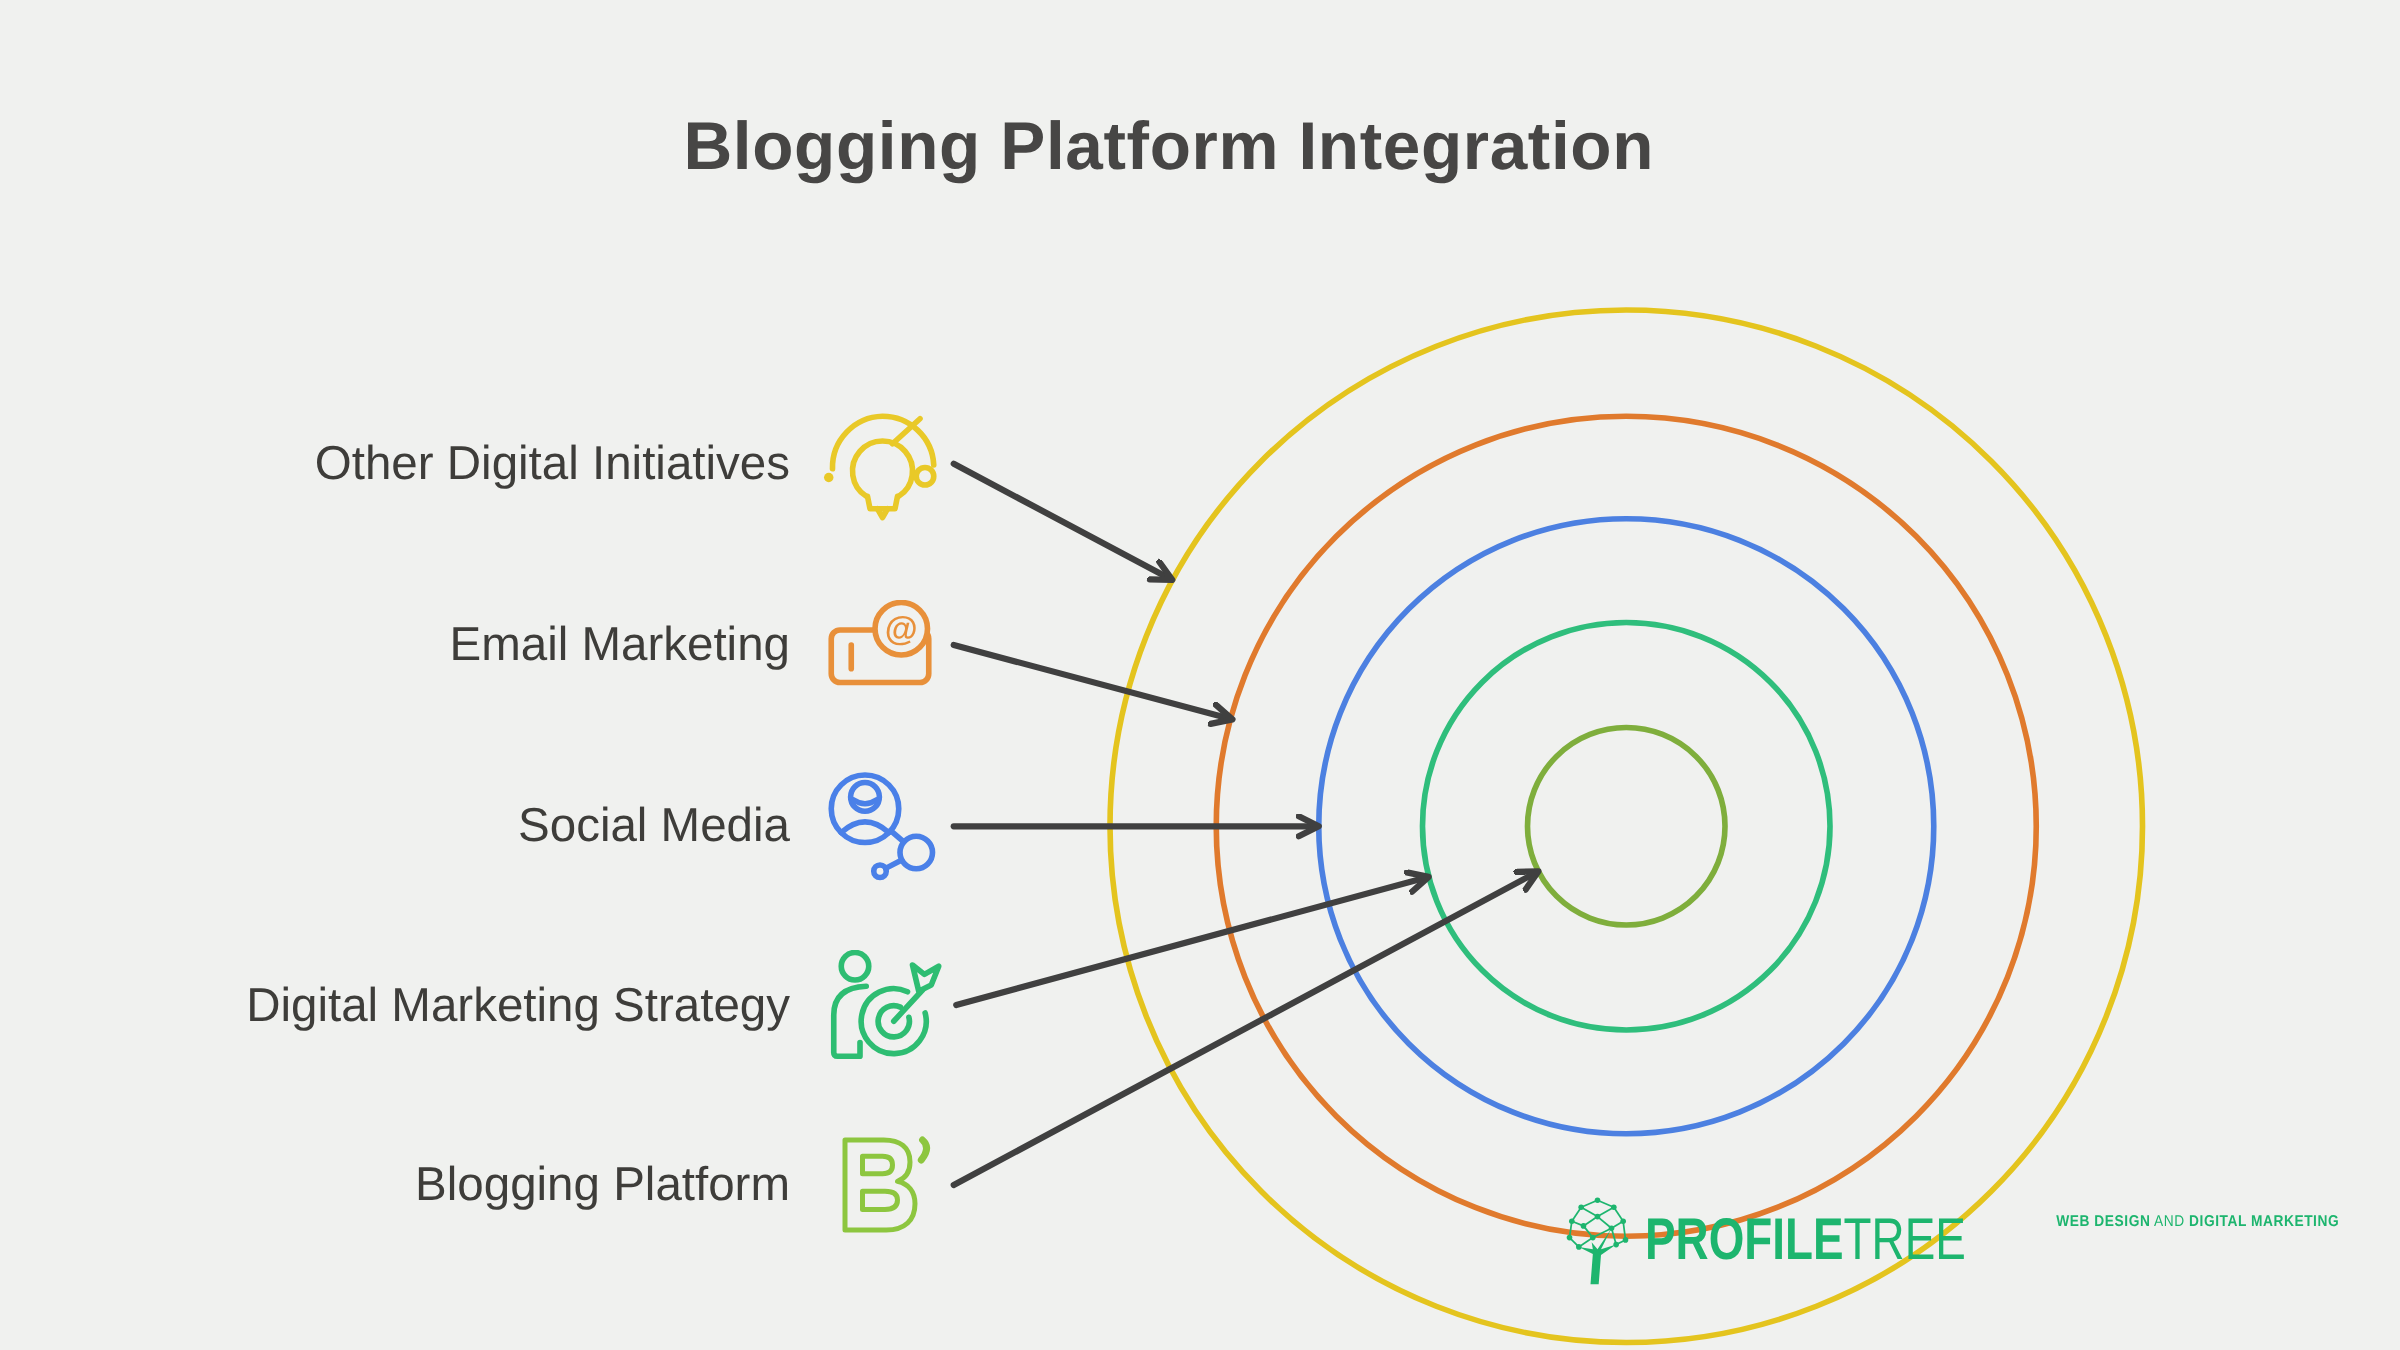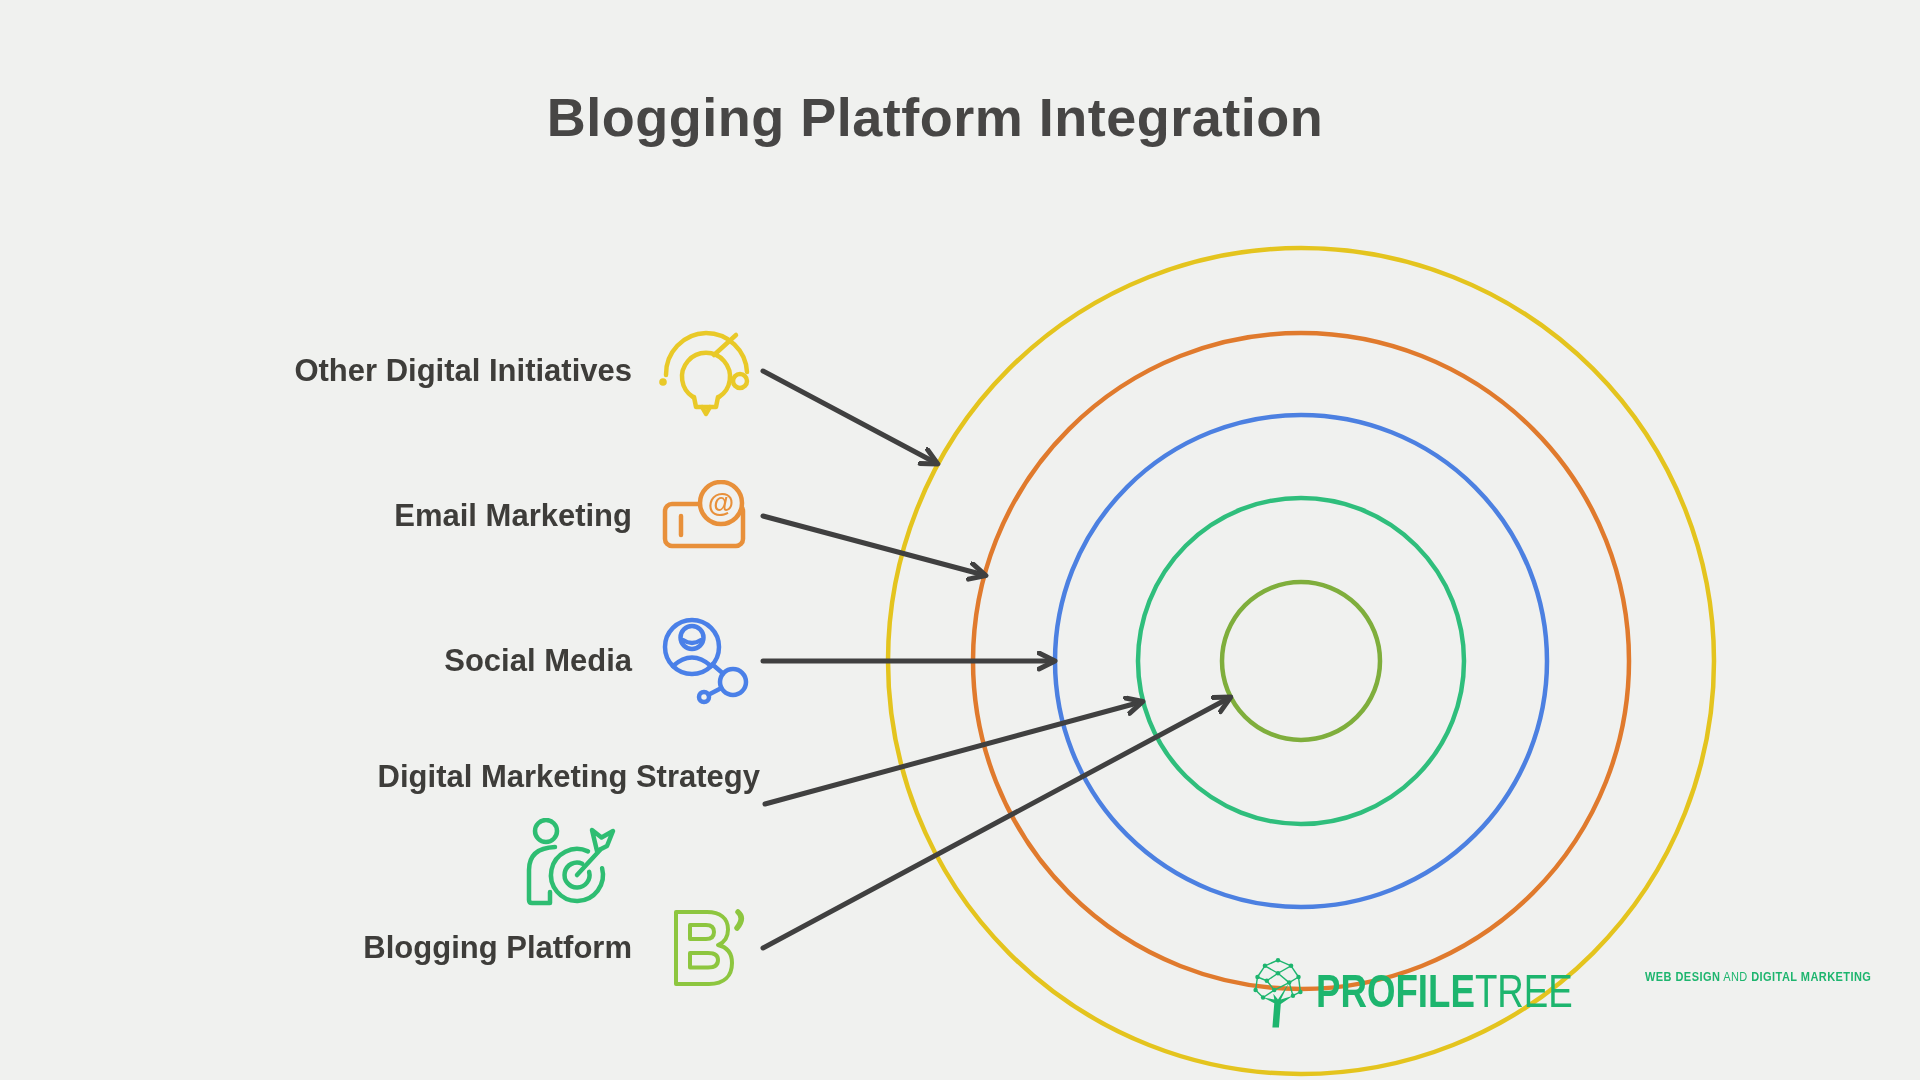--- a/index.html
+++ b/index.html
@@ -15,30 +15,30 @@
   .page-title{
     position:absolute;left:935px;top:86px;transform:translateX(-50%);
     font-size:54px;font-weight:bold;color:#474645;white-space:nowrap;
     letter-spacing:0.5px;
   }
   .label-row{
     position:absolute;right:1160px;height:92px;
     display:flex;align-items:center;gap:22px;
   }
   .label-text{
-    font-size:31px;color:#3E3D3A;white-space:nowrap;font-weight:bold;
+    font-size:38px;color:#3E3D3A;white-space:nowrap;
   }
   .icon-box{
     width:106px;height:92px;display:flex;align-items:center;justify-content:center;
     flex:0 0 auto;
   }
   .row-1{top:325px;}
   .row-2{top:470px;}
   .row-3{top:615px;}
-  .row-4{top:759px;flex-direction:column;}
+  .row-4{top:759px;}
   .row-5{top:902px;}
   .logo{
     position:absolute;right:18px;bottom:52px;
     display:flex;align-items:center;gap:10px;
   }
   .logo-text-col{display:flex;flex-direction:row;align-items:flex-start;}
   .brand-line{
     font-size:47px;line-height:44px;white-space:nowrap;
     transform:scaleX(0.78);transform-origin:left center;
   }

